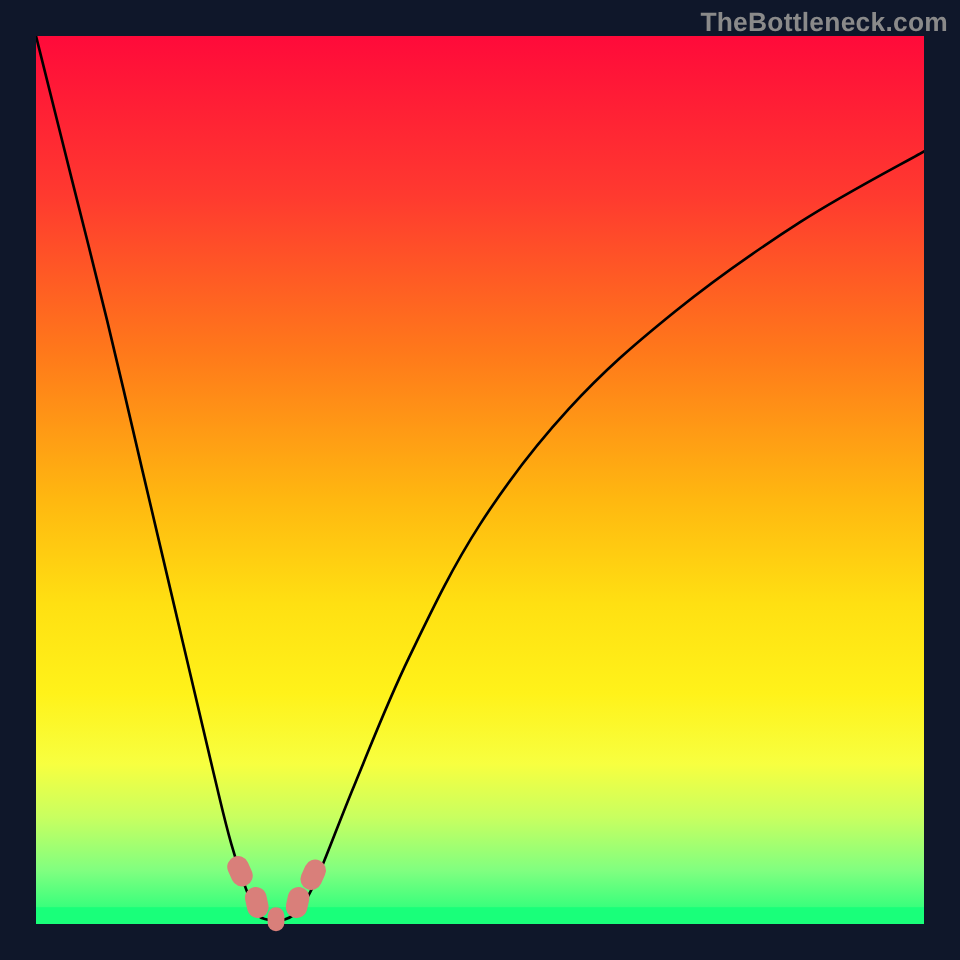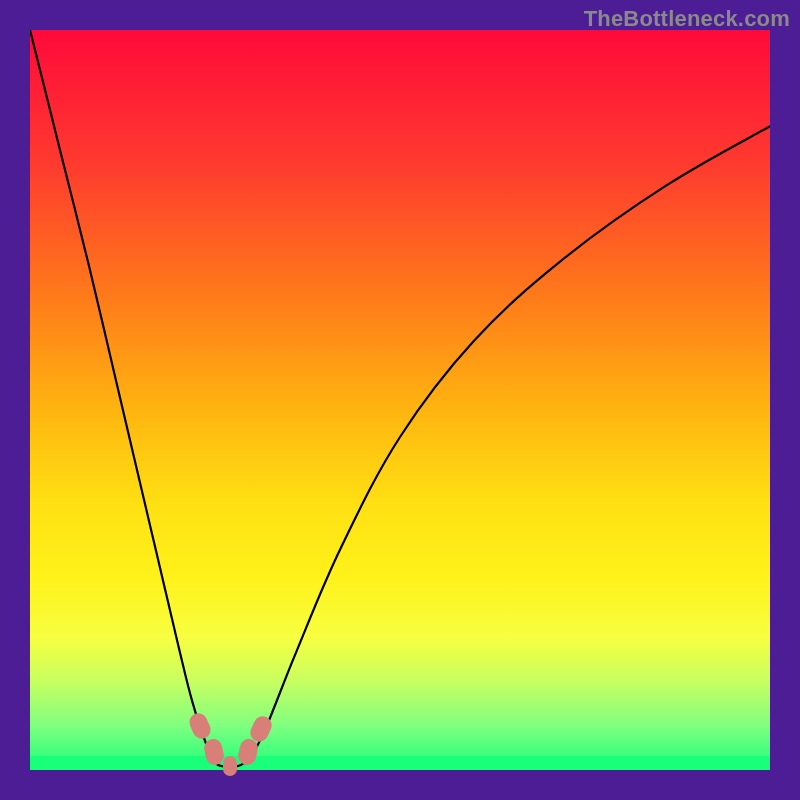--- a/index.html
+++ b/index.html
@@ -1,21 +1,21 @@
 <!DOCTYPE html>
 <html><head>
 <meta charset="utf-8">
 <style>
   * { margin: 0; padding: 0; box-sizing: border-box; }
   html, body { width: 800px; height: 800px; overflow: hidden; background: #000; }
   .frame {
     position: relative;
     width: 800px;
     height: 800px;
-    background: #4c1d95;
+    background: #0f172a;
   }
   .plot-area {
     position: absolute;
     left: 30px;
     top: 30px;
     width: 740px;
     height: 740px;
     background: linear-gradient(to bottom,
       #ff0a3a 0%,
       #ff3a2f 18%,

